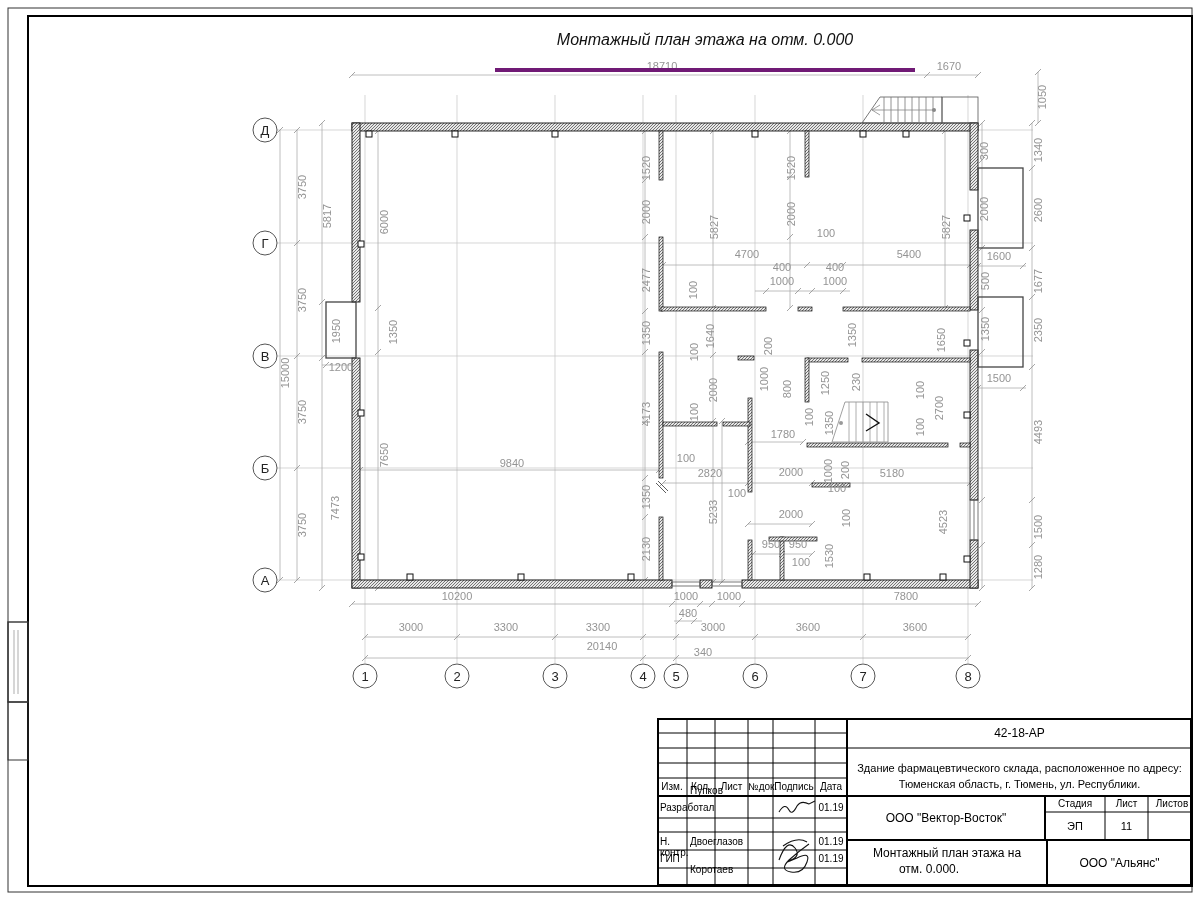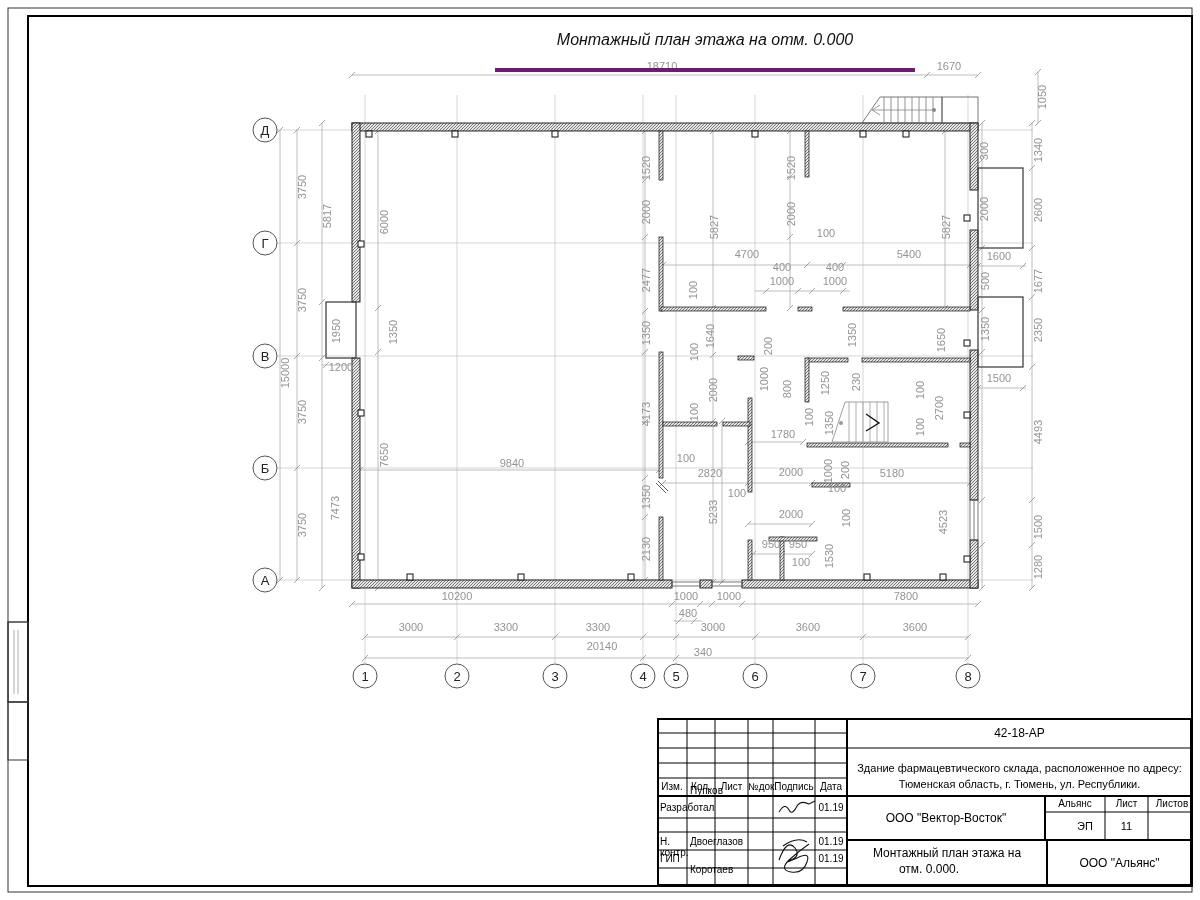--- a/index.html
+++ b/index.html
@@ -461,24 +461,24 @@
     <div class="cell c-center fs10" style="left: 30px; top: 63px; width: 28px;">Кол.</div>
     <div class="cell c-center fs10" style="left: 58px; top: 63px; width: 33px;">Лист</div>
     <div class="cell c-center fs10" style="left: 91px; top: 63px; width: 25px;">№док.</div>
     <div class="cell c-center fs10" style="left: 116px; top: 63px; width: 42px;">Подпись</div>
     <div class="cell c-center fs10" style="left: 158px; top: 63px; width: 32px; text-align: center;">Дата</div>
 
     <div class="cell c-center fs14" style="left:190px;top:8px;width:345px">42-18-АР</div>
     <div class="cell c-center fs11" style="left:192px;top:44px;width:341px">Здание фармацевтического склада, расположенное по адресу:</div>
     <div class="cell c-center fs11" style="left:192px;top:60px;width:341px">Тюменская область, г. Тюмень, ул. Республики.</div>
 
-    <div class="cell c-center fs10" style="left:388px;top:80px;width:60px">Альянс</div>
+    <div class="cell c-center fs10" style="left:388px;top:80px;width:60px">Стадия</div>
     <div class="cell c-center fs10" style="left:448px;top:80px;width:43px">Лист</div>
     <div class="cell c-center fs10" style="left:491px;top:80px;width:48px">Листов</div>
-    <div class="cell c-center fs11" style="left:388px;top:102px;width:80px">ЭП</div>
+    <div class="cell c-center fs11" style="left:388px;top:102px;width:60px">ЭП</div>
     <div class="cell c-center fs11" style="left:448px;top:102px;width:43px">11</div>
     <div class="cell c-center fs11" style="left:491px;top:102px;width:44px"></div>
 
     <div class="cell c-center fs12" style="left:190px;top:93px;width:198px">ООО "Вектор-Восток"</div>
 
     <div class="cell c-center fs12" style="left:190px;top:128px;width:200px">Монтажный план этажа на</div>
     <div class="cell c-center fs12" style="left:190px;top:144px;width:164px">отм. 0.000.</div>
     <div class="cell c-center fs12" style="left:390px;top:138px;width:145px">ООО "Альянс"</div>
 
     <div class="cell fs10" style="left:3px;top:84px;width:30px">Разработал</div>

